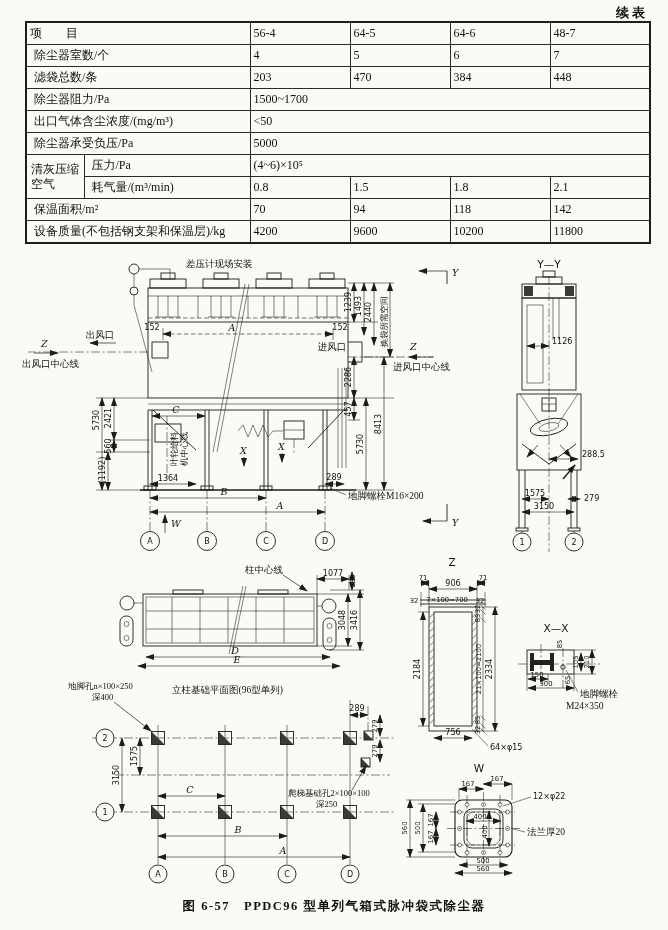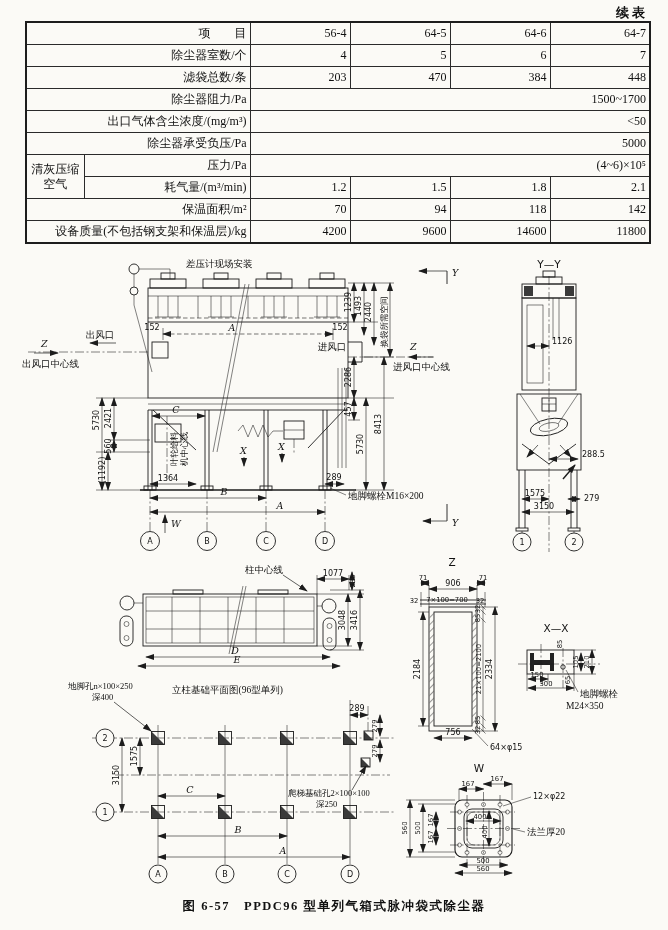--- a/index.html
+++ b/index.html
@@ -2,24 +2,24 @@
 <html><head>
 <meta charset="utf-8">
 <style>
   html,body{margin:0;padding:0;background:#777;}
   .page{position:relative;width:668px;height:930px;background:#fbfaf6;
         font-family:"Liberation Serif","DejaVu Serif",serif;overflow:hidden;}
   .cont{position:absolute;top:4px;right:20px;font-size:13px;font-weight:bold;
         letter-spacing:3px;color:#111;}
   table.spec{position:absolute;left:25px;top:21px;width:626px;border-collapse:collapse;
         table-layout:fixed;border:2px solid #1d1d1d;}
-  .spec td{border:1px solid #2a2a2a;font-size:12px;color:#101010;text-align:right;
+  .spec td{border:1px solid #2a2a2a;font-size:12px;color:#101010;text-align:left;
         padding:1px 3px;height:19px;overflow:hidden;white-space:nowrap;}
-  .spec td.lb{text-align:right;padding-left:7px;}
-  .spec td.grp{white-space:normal;line-height:1.2;padding:0 4px;text-align:center;margin-left:20px;}
+  .spec td.lb{text-align:left;padding-left:7px;}
+  .spec td.grp{white-space:normal;line-height:1.2;padding:0 4px;text-align:left;margin-left:20px;}
   svg.draw{position:absolute;left:0;top:0;}
   
   .ln{stroke:#1c1c1c;stroke-width:.9;fill:none;}
   .lt{stroke:#1c1c1c;stroke-width:.55;fill:none;}
   .lk{stroke:#1c1c1c;stroke-width:1.7;fill:none;}
   .cl{stroke:#1c1c1c;stroke-width:.55;fill:none;stroke-dasharray:9 2.5 2 2.5;}
   .dsh{stroke:#1c1c1c;stroke-width:.6;fill:none;stroke-dasharray:4.5 2.5;}
   .dm{stroke:#1c1c1c;stroke-width:.6;fill:none;marker-start:url(#ar);marker-end:url(#ar);}
   .dm1{stroke:#1c1c1c;stroke-width:.7;fill:none;marker-end:url(#ar);}
   .gb{fill:#fbfaf6;stroke:#1c1c1c;stroke-width:.9;}
@@ -48,21 +48,21 @@
         <col style="width:100px">
         <col style="width:100px">
         <col style="width:100px">
       </colgroup>
     <tbody>
         <tr class="hd">
       <td colspan="2">项　　目</td>
       <td>56-4</td>
       <td>64-5</td>
       <td>64-6</td>
-      <td>64-7</td>
+      <td>48-7</td>
     </tr>
     <tr>
       <td colspan="2" class="lb">除尘器室数/个</td>
       <td>4</td>
       <td>5</td>
       <td>6</td>
       <td>7</td>
     </tr>
     <tr>
       <td colspan="2" class="lb">滤袋总数/条</td>
@@ -83,37 +83,37 @@
       <td colspan="2" class="lb">除尘器承受负压/Pa</td>
       <td colspan="4">5000</td>
     </tr>
     <tr>
       <td rowspan="2" class="grp">清灰压缩空气</td>
       <td class="lb">压力/Pa</td>
       <td colspan="4">(4~6)×10⁵</td>
     </tr>
     <tr>
       <td class="lb">耗气量/(m³/min)</td>
-      <td>1.2</td>
+      <td>0.8</td>
       <td>1.5</td>
       <td>1.8</td>
       <td>2.1</td>
     </tr>
     <tr>
       <td colspan="2" class="lb">保温面积/m²</td>
       <td>70</td>
       <td>94</td>
       <td>118</td>
       <td>142</td>
     </tr>
     <tr>
       <td colspan="2" class="lb">设备质量(不包括钢支架和保温层)/kg</td>
       <td>4200</td>
       <td>9600</td>
-      <td>14600</td>
+      <td>10200</td>
       <td>11800</td>
     </tr>
   </tbody>
     </table>
 
   <svg class="draw" width="668" height="930" viewBox="0 0 668 930">
     <defs>
       <marker id="ar" viewBox="0 0 10 10" refX="9" refY="5" markerWidth="9" markerHeight="9" orient="auto-start-reverse" markerUnits="userSpaceOnUse">
         <path d="M10,5 L0,1.6 L0,8.4 Z" fill="#1c1c1c"></path>
       </marker>

